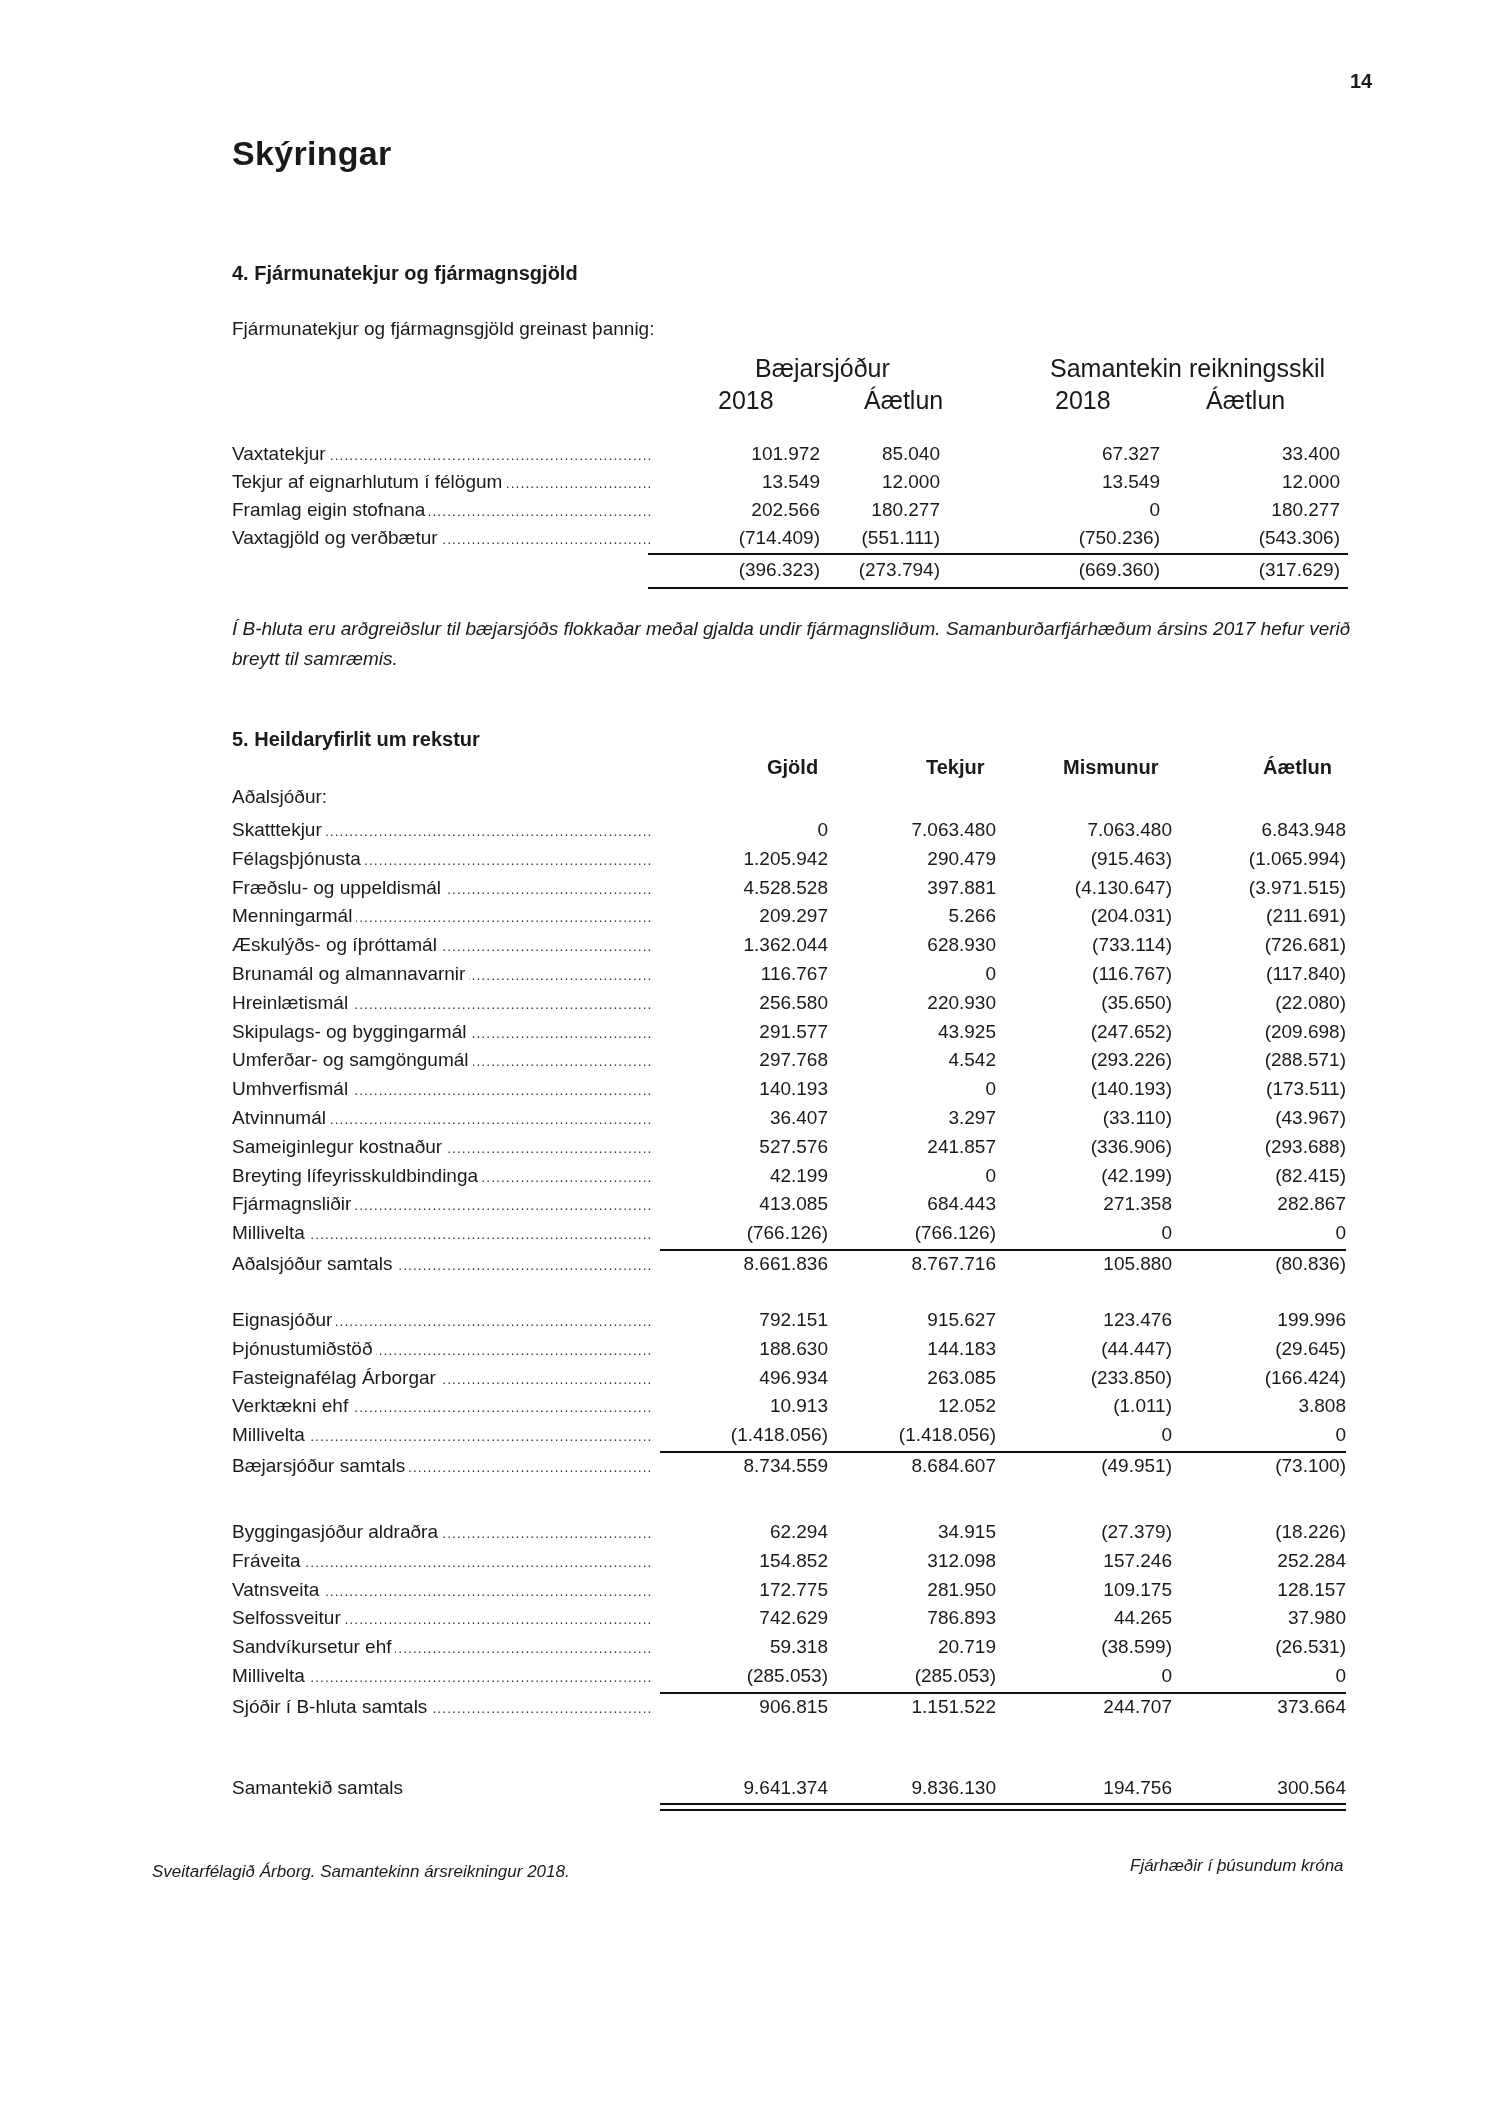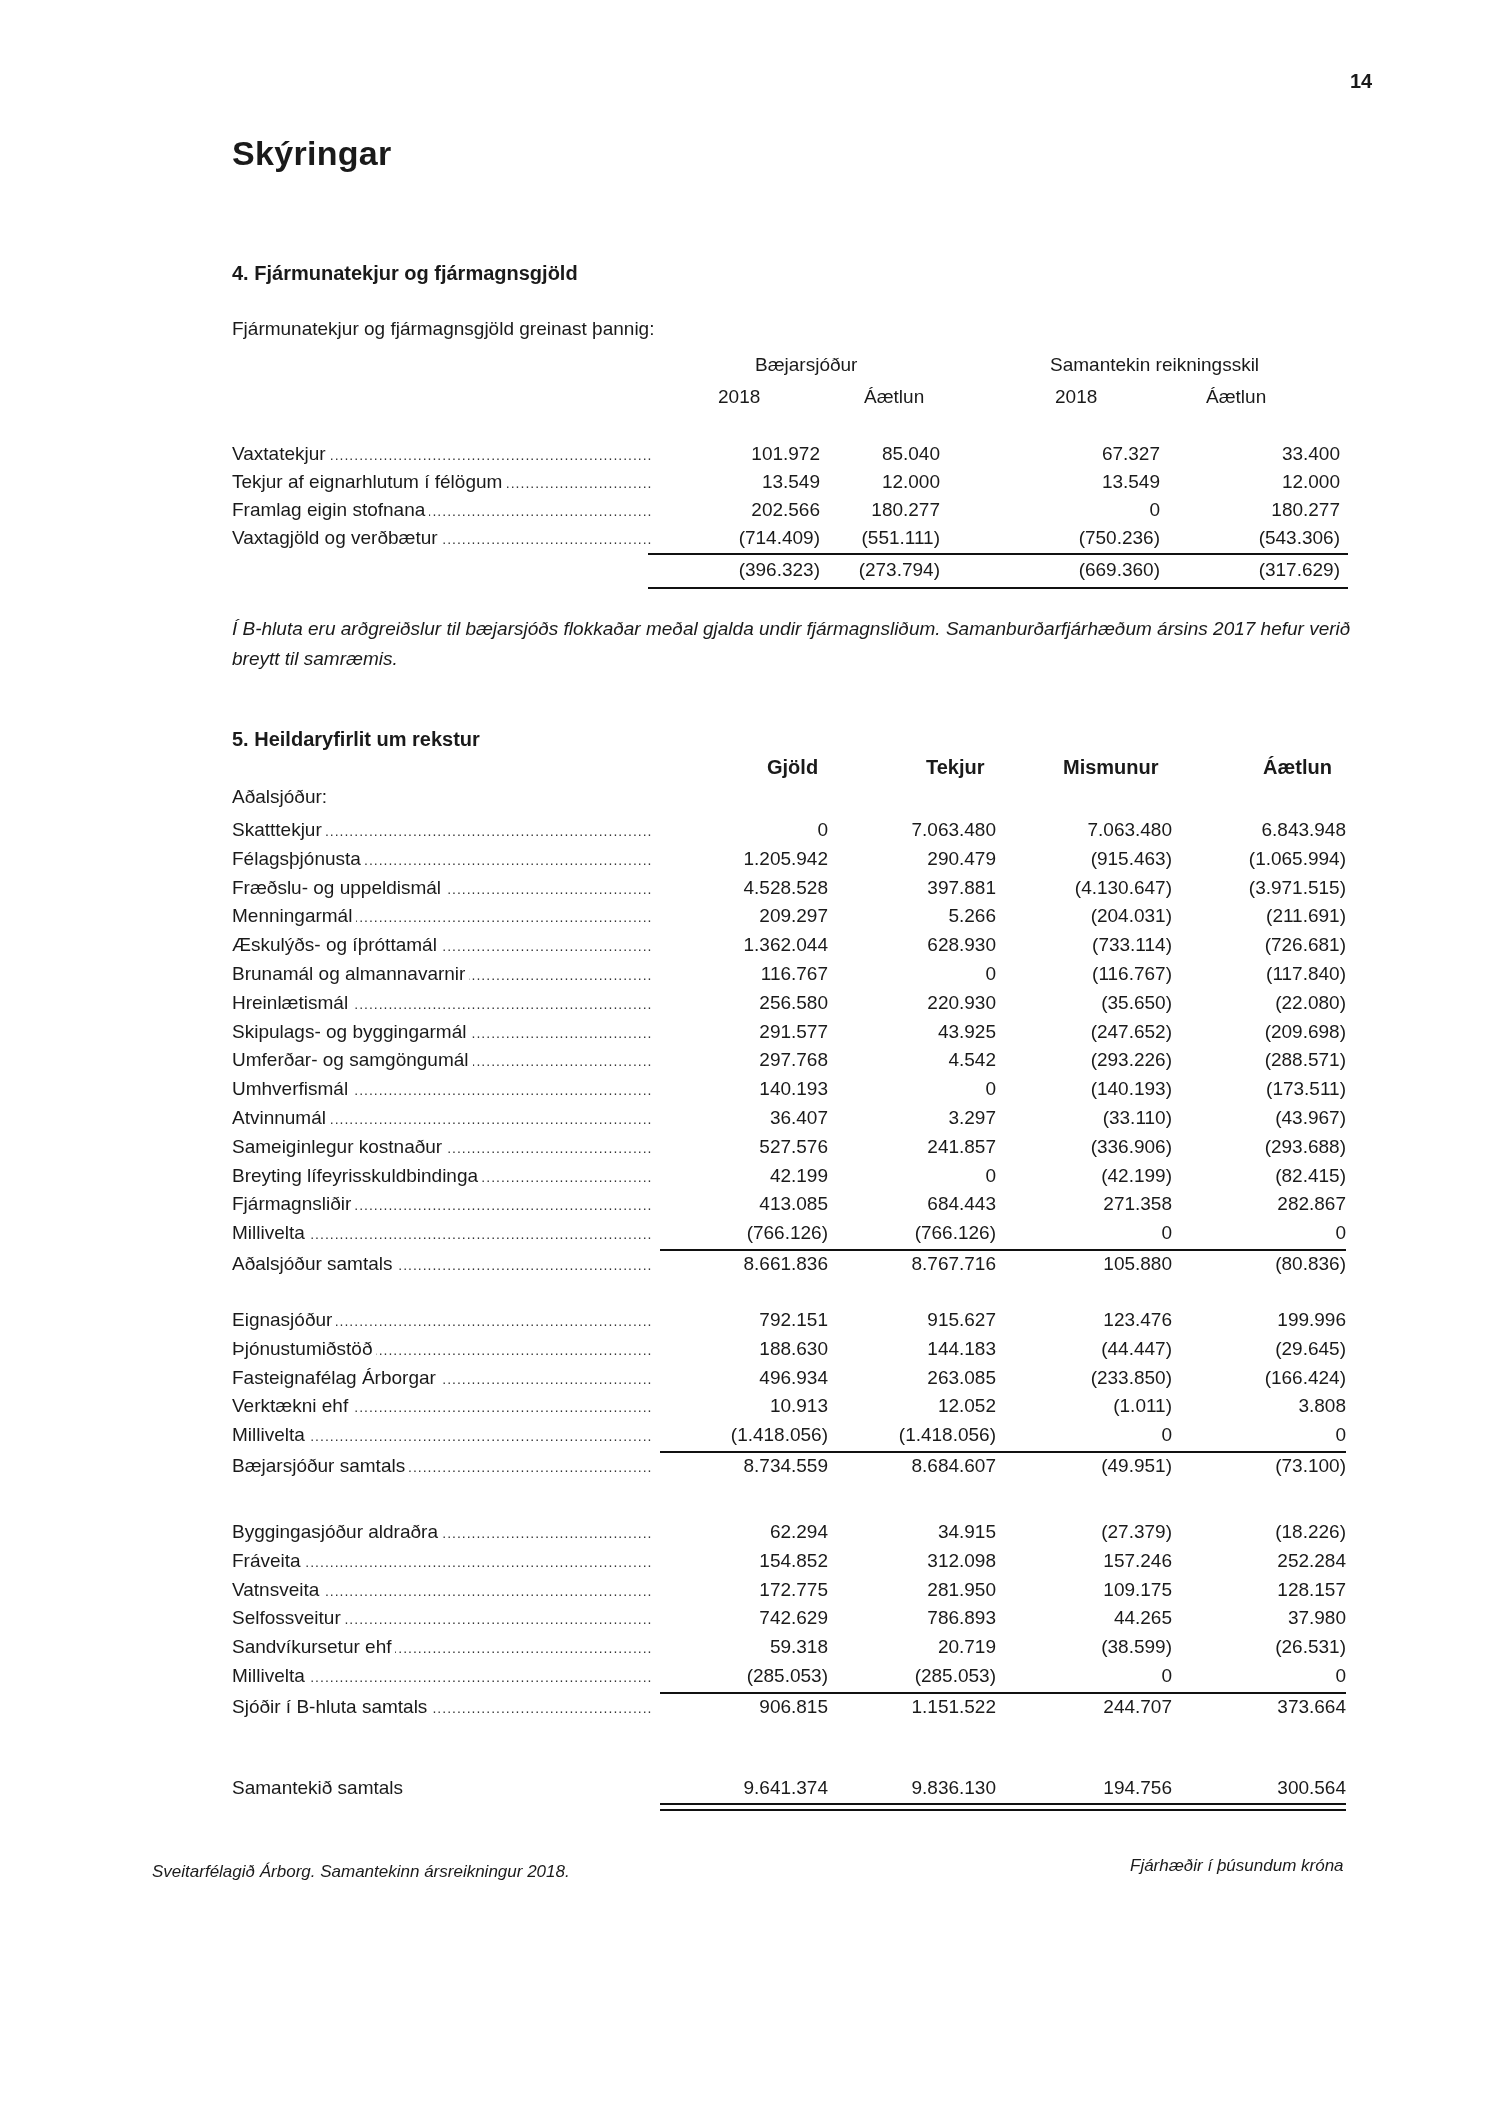--- a/index.html
+++ b/index.html
@@ -3,21 +3,21 @@
 <meta charset="utf-8">
 <style>
   html, body { margin:0; padding:0; background:#ffffff; }
   body { width:1500px; height:2122px; position:relative; overflow:hidden;
          font-family:"Liberation Sans", sans-serif; color:#1a1a1a; }
   .abs { position:absolute; }
   .pagenum { left:1350px; top:70px; font-size:20px; font-weight:bold; }
   .title { left:232px; top:134px; font-size:34px; font-weight:bold; letter-spacing:0.3px; }
   .h2 { font-size:20px; font-weight:bold; }
   .body-text { font-size:19px; }
-  .hdr { font-size:19px; }
+  .hdr { font-size:25px; }
   .hdr-b { font-size:20px; font-weight:bold; }
 
   .row { position:absolute; left:232px; height:28px; font-size:19px; line-height:28px; }
   .lbl { position:absolute; left:0; width:420px; white-space:nowrap; overflow:hidden; }
   .lbl .t { background:#fff; padding-right:4px; position:relative; z-index:1; }
   .lbl.dots::after { content:"....................................................................................................................................................."; position:absolute; left:0; letter-spacing:1px; font-size:14px; color:#333; top:1px; }
   .num { position:absolute; text-align:right; white-space:nowrap; }
 
   
   .t1c1 { right:auto; left:600px; width:220px; }

